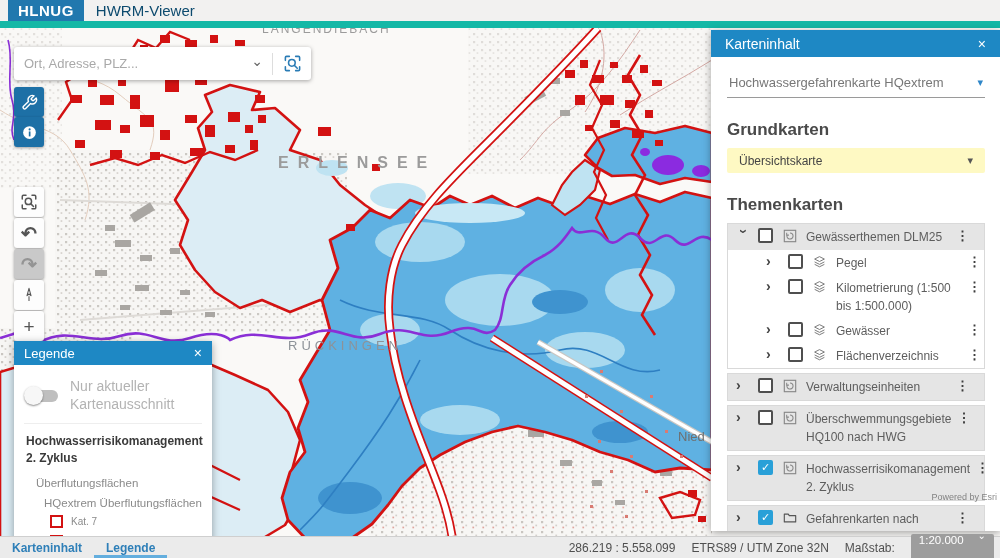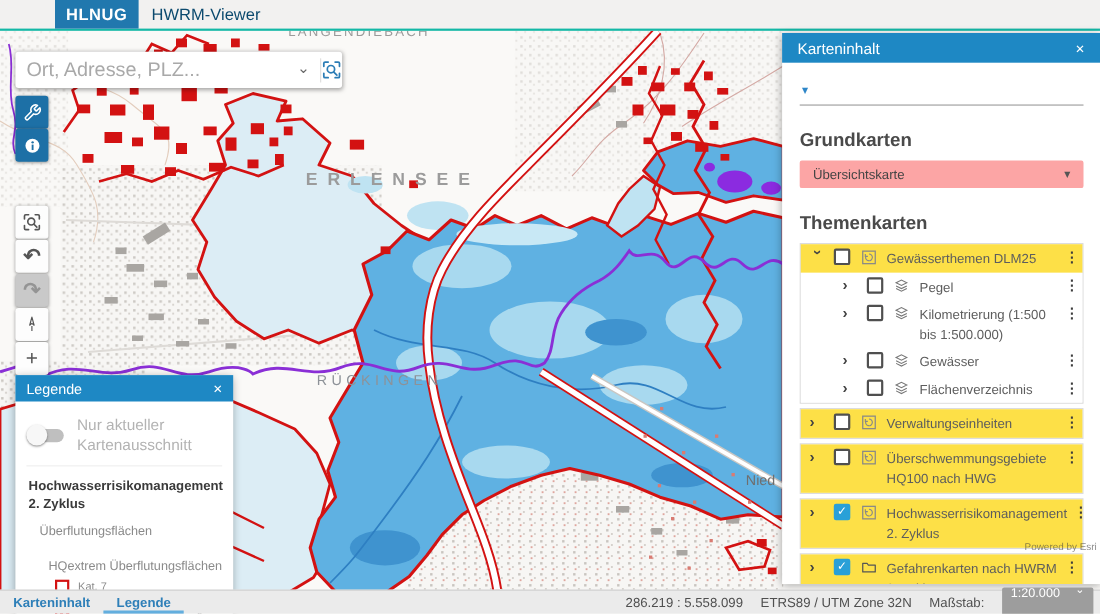--- a/index.html
+++ b/index.html
@@ -3,27 +3,27 @@
 <meta charset="utf-8">
 <style>
   * { margin:0; padding:0; box-sizing:border-box; }
   html,body { width:1000px; height:558px; overflow:hidden; font-family:"Liberation Sans", sans-serif; background:#faf9f7; }
   .stage { position:relative; width:1000px; height:558px; overflow:hidden; }
 
   
   svg.map { position:absolute; left:0; top:0; z-index:0; }
 
   
-  .header { position:absolute; left:0; top:0; width:1000px; height:28px; background:#f2f1f0; border-bottom:2px solid #14b8a6; z-index:10; display:flex; align-items:stretch;padding-left:42px; }
+  .header { position:absolute; left:0; top:0; width:1000px; height:28px; background:#f2f1f0; border-bottom:7px solid #14b8a6; z-index:10; display:flex; align-items:stretch; }
   .logo { margin-left:8px; background:#2178ae; color:#fff; font-size:15px; font-weight:bold; display:flex; align-items:center; padding:0 10px; letter-spacing:.5px; }
   .apptitle { color:#0c4a6e; font-size:15px; display:flex; align-items:center; padding-left:12px; }
 
   
   .search { position:absolute; left:14px; top:47px; width:297px; height:33px; background:#fff; border-radius:3px; box-shadow:0 1px 4px rgba(0,0,0,.35); z-index:15; display:flex; align-items:center; }
-  .search input { flex:1; border:none; outline:none; font-size:18px; color:#555; padding:0 10px; font-family:"Liberation Sans", sans-serif; background:transparent; }
+  .search input { flex:1; border:none; outline:none; font-size:13px; color:#555; padding:0 10px; font-family:"Liberation Sans", sans-serif; background:transparent; }
   .search input::placeholder { color:#a9a9a9; }
   .search .chev { color:#666; font-size:14px; padding:0 9px 6px 4px; cursor:pointer; }
   .search .vsep { width:1px; height:22px; background:#ddd; }
   .search .locbtn { width:38px; height:100%; display:flex; align-items:center; justify-content:center; cursor:pointer; }
 
   
   .tbtn { position:absolute; left:14px; width:30px; height:30px; border-radius:3px; display:flex; align-items:center; justify-content:center; box-shadow:0 1px 3px rgba(0,0,0,.35); cursor:pointer; z-index:15; }
   .tbtn.blue { background:#1d70a6; }
   .tbtn.white { background:#fdfdfd; color:#555; }
   .tbtn.pressed { background:#c9c9c9; color:#949494; }
@@ -34,41 +34,41 @@
   .legend { position:absolute; left:14px; top:341px; width:198px; z-index:25; box-shadow:0 2px 8px rgba(0,0,0,.35); background:#fff; }
   .phead { background:#1e88c4; color:#fff; height:24px; display:flex; align-items:center; padding:0 10px; font-size:13px; }
   .phead .x { margin-left:auto; font-size:14px; cursor:pointer; }
   .legend .body { padding:9px 10px 10px 10px; }
   .togglerow { display:flex; align-items:center; gap:12px; padding:4px 0 10px 2px; border-bottom:1px solid #eee; }
   .tgl { position:relative; width:32px; height:12px; background:#bfbfbf; border-radius:6px; cursor:pointer; flex:none; }
   .tgl .knob { position:absolute; left:-2px; top:-4px; width:19px; height:19px; border-radius:50%; background:#f7f7f7; box-shadow:0 1px 2px rgba(0,0,0,.45); }
   .togglerow .tlab { font-size:14px; color:#b3b3b3; line-height:1.25; }
   .ltitle { font-size:12px; font-weight:bold; color:#3a3a3a; line-height:1.4; padding:9px 0 2px 2px; }
   .lgroup { font-size:11.5px; color:#8a8a8a; padding:8px 0 0 12px; }
-  .lsub { font-size:11.5px; color:#8a8a8a; padding:8px 0 2px 20px;margin-top:12px; }
+  .lsub { font-size:11.5px; color:#8a8a8a; padding:8px 0 2px 20px; }
   .litem { display:flex; align-items:center; gap:8px; padding:4px 0 3px 26px; }
   .sw { width:13px; height:13px; border:2px solid #d31212; background:#fff; flex:none; }
   .sw.h1 { background:repeating-linear-gradient(45deg,#fff,#fff 2px,#d31212 2px,#d31212 3.6px); }
   .sw.h2 { background:repeating-linear-gradient(135deg,#fff,#fff 1.6px,#d31212 1.6px,#d31212 3.2px); }
   .litem .ilab { font-size:10px; color:#8a8a8a; }
 
   
   .kpanel { position:absolute; left:711px; top:30px; width:289px; height:501px; background:#fff; z-index:30; box-shadow:0 2px 8px rgba(0,0,0,.35); overflow:hidden; }
   .kpanel .phead { height:27px; font-size:14px; padding:0 14px; }
   .kbody { padding:14px 15px 0 16px; }
   .sel1 { display:flex; align-items:center; border-bottom:1px solid #9a9a9a; padding:4px 2px 7px 2px; cursor:pointer; }
   .sel1 .val { font-size:13px; color:#777; flex:1; }
   .sel1 .ar { color:#2e86c8; font-size:11px; }
   .seclab { font-size:17px; color:#4a4a4a; font-weight:bold; margin-top:22px; }
-  .sel2 { margin-top:8px; background:#fca5a5; border-radius:2px; height:25px; display:flex; align-items:center; padding:0 12px; cursor:pointer; }
+  .sel2 { margin-top:8px; background:#fef9c3; border-radius:2px; height:25px; display:flex; align-items:center; padding:0 12px; cursor:pointer; }
   .sel2 .val { flex:1; font-size:12px; color:#444; }
   .sel2 .ar { color:#555; font-size:11px; }
   .tree { margin-top:8px; }
   .grp { border:1px solid #d9d9d9; }
-  .trow { display:flex; align-items:flex-start; background:#fde047; padding:4px 6px 4px 8px; cursor:pointer; }
+  .trow { display:flex; align-items:flex-start; background:#e5e5e5; padding:4px 18px 4px 8px; cursor:pointer; }
   .tbox { border:1px solid #d9d9d9; margin-top:4px; }
   .crow { display:flex; align-items:flex-start; background:#fff; padding:4px 6px 3px 38px; cursor:pointer; }
   .chevt { color:#444; font-size:14px; font-weight:bold; width:16px; flex:none; line-height:15px; transform-origin:45% 55%; }
   .chevt.down { transform:rotate(90deg); }
   .cb { width:15px; height:15px; border:2px solid #4f4f4f; border-radius:2px; background:#fff; flex:none; margin:0 10px 0 6px; display:flex; align-items:center; justify-content:center; }
   .cb.on { background:#29a0d8; border-color:#29a0d8; color:#fff; font-size:11px; line-height:1; }
   .licon { flex:none; width:15px; margin-right:8px; margin-top:1px; display:flex; }
   .rlab { flex:1; font-size:12px; color:#5d5d5d; line-height:1.5; padding-right:6px; }
   .kebab { flex:none; color:#3d3d3d; font-size:13px; font-weight:bold; width:10px; text-align:center; cursor:pointer; line-height:16px; }
 
@@ -384,20 +384,21 @@
     </div>
   </div>
 
   <div class="kpanel">
     <div class="phead">
       <span>Karteninhalt</span>
       <span class="x">×</span>
     </div>
     <div class="kbody">
       <div class="sel1">
+        <span class="val">Hochwassergefahrenkarte HQextrem</span>
         <span class="ar">▾</span>
       </div>
       <div class="seclab">Grundkarten</div>
       <div class="sel2">
         <span class="val">Übersichtskarte</span>
         <span class="ar">▾</span>
       </div>
       <div class="seclab">Themenkarten</div>
 
       <div class="tree">

